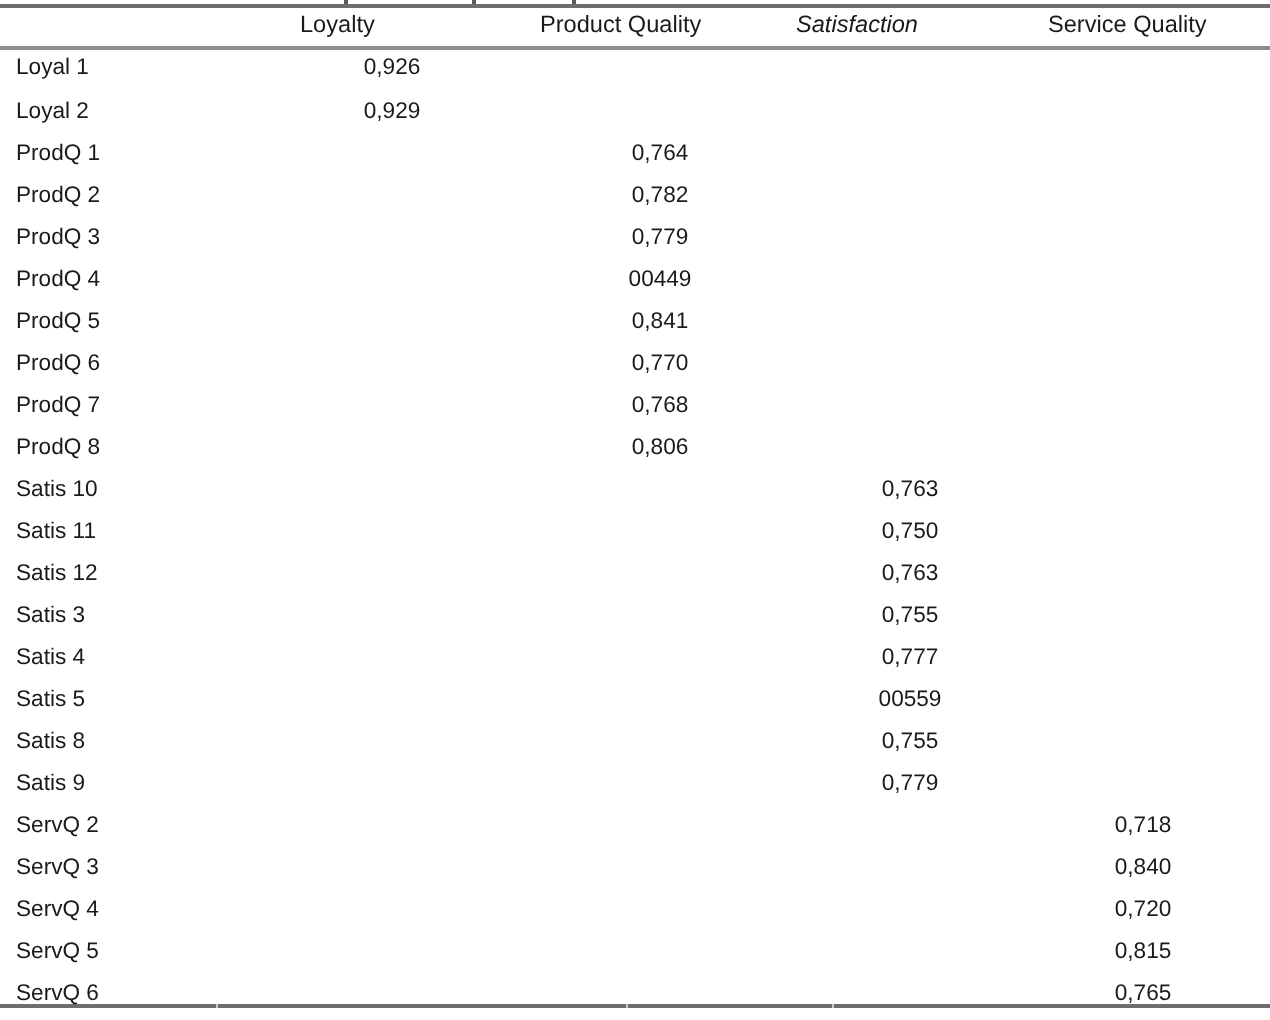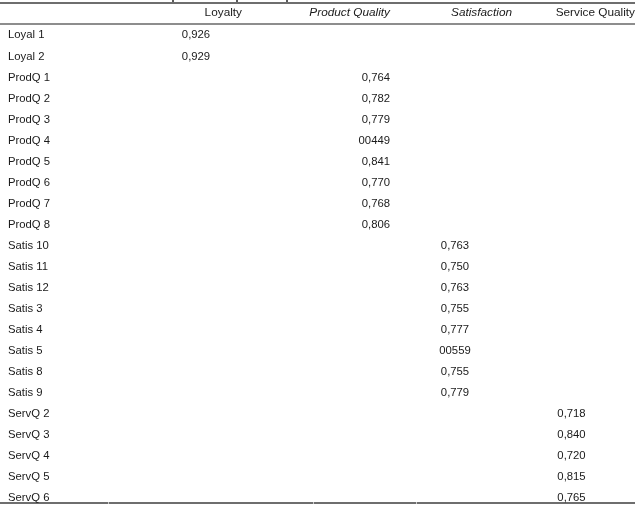--- a/index.html
+++ b/index.html
@@ -60,21 +60,21 @@
   table.data-table col.c-sat   { width: 126px; }
   table.data-table col.c-serv  { width: 111px; }
 
   thead th {
     height: 23px;
     padding: 0;
     font-weight: normal;
     font-size: 11.8px;
     color: #1a1a1a;
     vertical-align: middle;
-    text-align: right;
+    text-align: left;
     white-space: nowrap;
   }
   thead th.th-label { text-align: left; }
 
   tbody td {
     height: 21px;
     padding: 0;
     font-size: 11.3px;
     color: #1a1a1a;
     vertical-align: middle;
@@ -86,26 +86,26 @@
     text-align: left;
     padding-left: 8px;
   }
   td.cell-val {
     text-align: center;
   }
   td.cell-val.empty { }
 
   
   td.v-loy  { padding-right: 28px; }
-  td.v-prod { padding-right: 8px; text-align: right; }
+  td.v-prod { padding-right: 8px; }
   td.v-sat  { padding-right: 12px; }
   td.v-serv { padding-right: 16px; }
 
   th.th-loy  { padding-right: 28px; }
-  th.th-prod { padding-right: 8px; font-style: italic; }
+  th.th-prod { padding-right: 8px; }
   th.th-sat  { padding-right: 12px; font-style: italic; }
   th.th-serv { padding-right: 0px; margin-top: 25px; }
 
   
   .caption-sliver {
     position: absolute;
     top: 0;
     left: 0;
     width: 635px;
     height: 2px;

